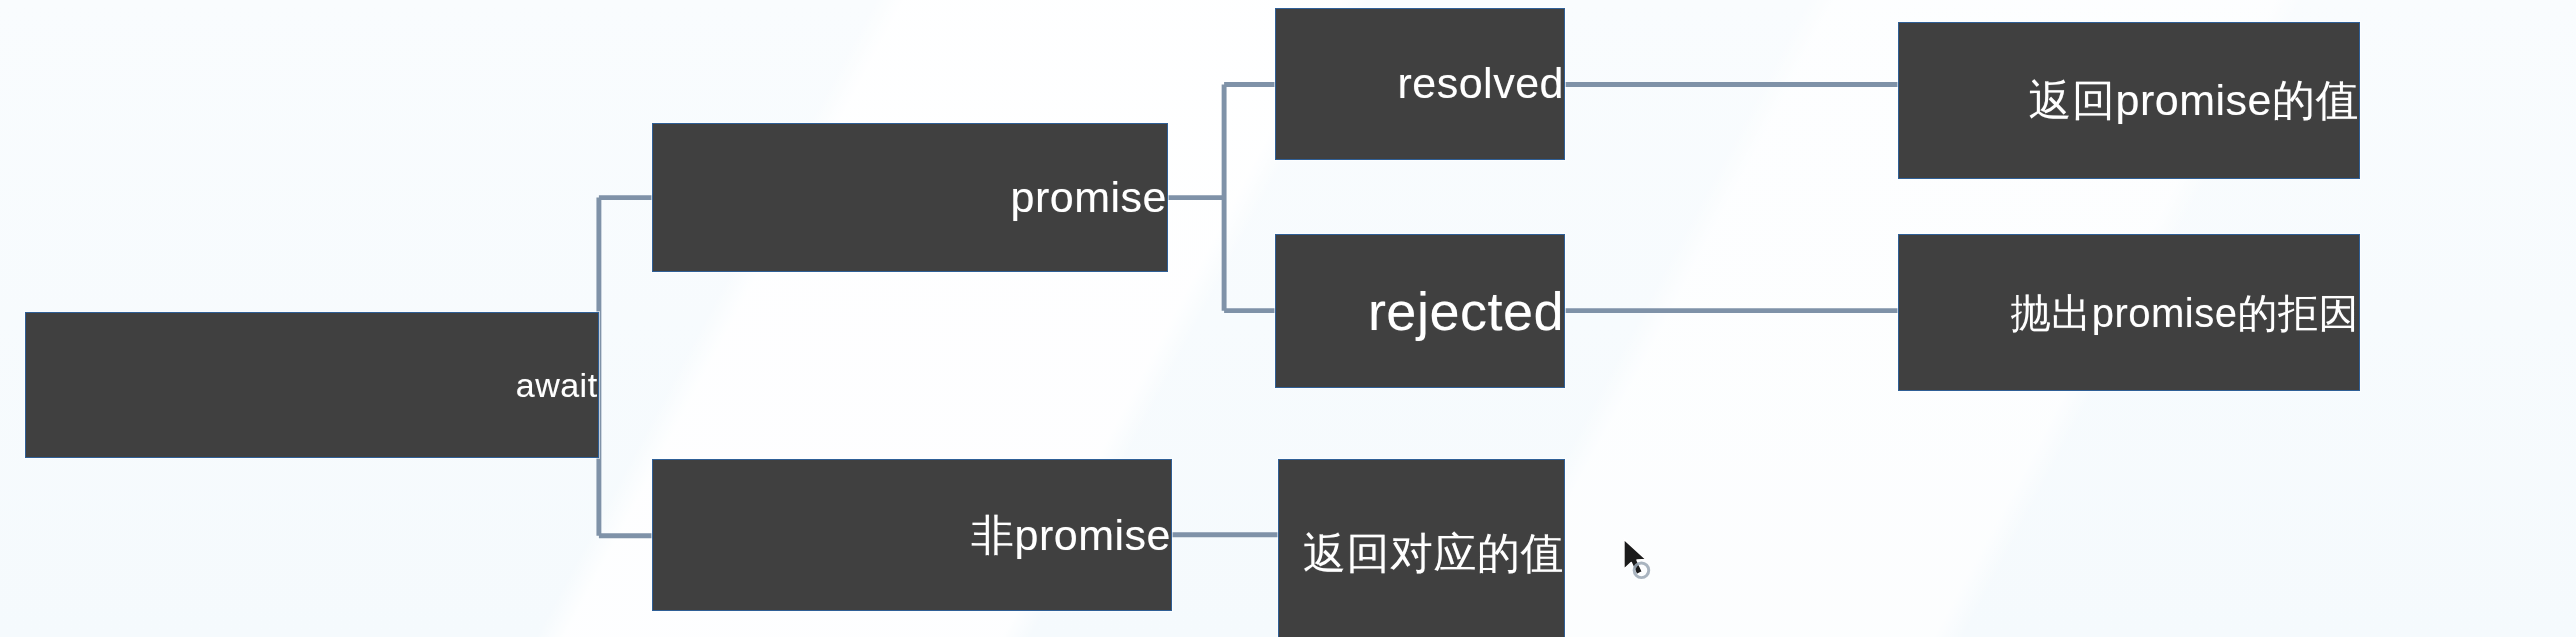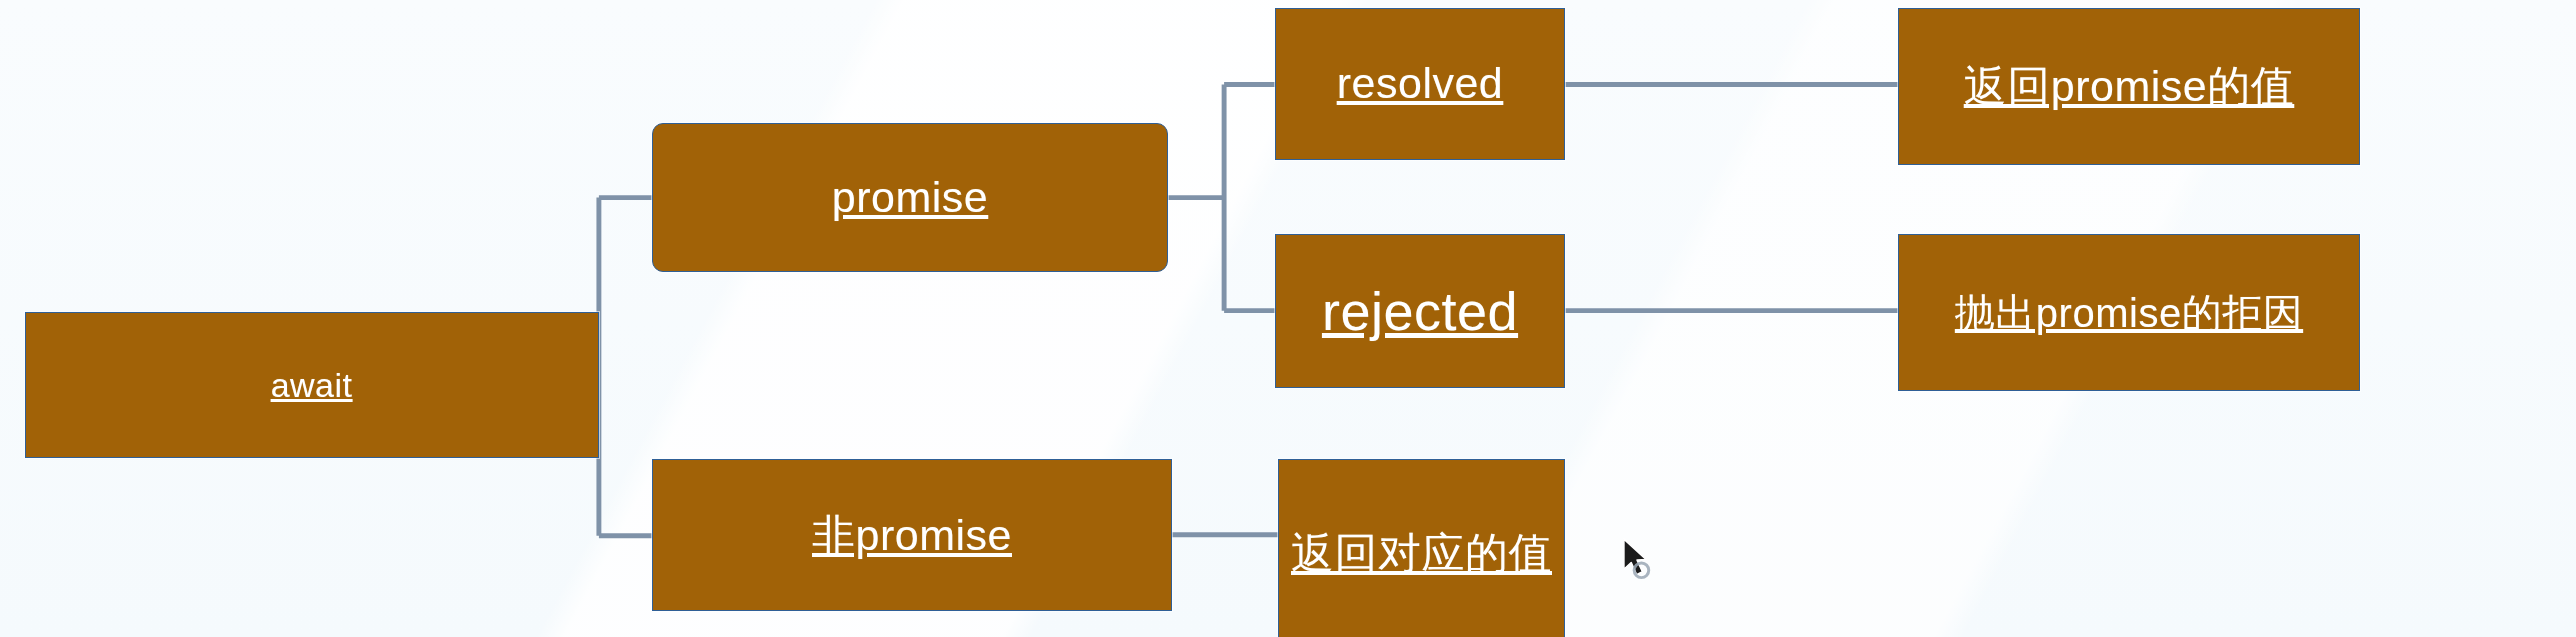--- a/index.html
+++ b/index.html
@@ -32,43 +32,42 @@
     position: absolute;
     left: 0;
     top: 0;
     width: 2576px;
     height: 637px;
     pointer-events: none;
   }
   .node {
     position: absolute;
     box-sizing: border-box;
-    background: #a16207;
+    background: #404040;
     border: 1px solid #2f5f96;
     box-shadow: 0 0 0 1px rgba(255,255,255,.55);
     display: flex;
     align-items: center;
-    justify-content: center;
+    justify-content: flex-end;
     color: #ffffff;
     letter-spacing: 0.5px;
     text-shadow: 0 0 1px rgba(255,255,255,.35);
     white-space: nowrap;
     overflow: hidden;
-    text-decoration: underline;
   }
   .node .label { display: block; line-height: 1; }
 
   
   #node-await        { left: 24.6px;   top: 295px; width: 574px; height: 146px; font-size: 34px; margin-top: 17px; }
-  #node-promise      { left: 652px;  top: 123px; width: 516px; height: 149px; font-size: 43px; border-radius: 11px; }
+  #node-promise      { left: 652px;  top: 123px; width: 516px; height: 149px; font-size: 43px; }
   #node-non-promise  { left: 652px;  top: 459px; width: 520px; height: 152px; font-size: 43px; }
   #node-resolved     { left: 1275px; top: 7.9px;   width: 290px; height: 152px; font-size: 43px; }
   #node-rejected     { left: 1275px; top: 234px; width: 290px; height: 154px; font-size: 54px; }
   #node-return-value { left: 1278px; top: 459px; width: 287px; height: 189px; font-size: 43px; }
-  #node-resolved-result { left: 1898px; top: 8px;   width: 462px; height: 157px; font-size: 43px; }
+  #node-resolved-result { left: 1898px; top: 22px;   width: 462px; height: 157px; font-size: 43px; }
   #node-rejected-result { left: 1898px; top: 234px; width: 462px; height: 157px; font-size: 40px; }
 
   
   #cursor {
     position: absolute;
     left: 1620px;
     top: 537px;
     width: 39px;
     height: 51px;
     pointer-events: none;

